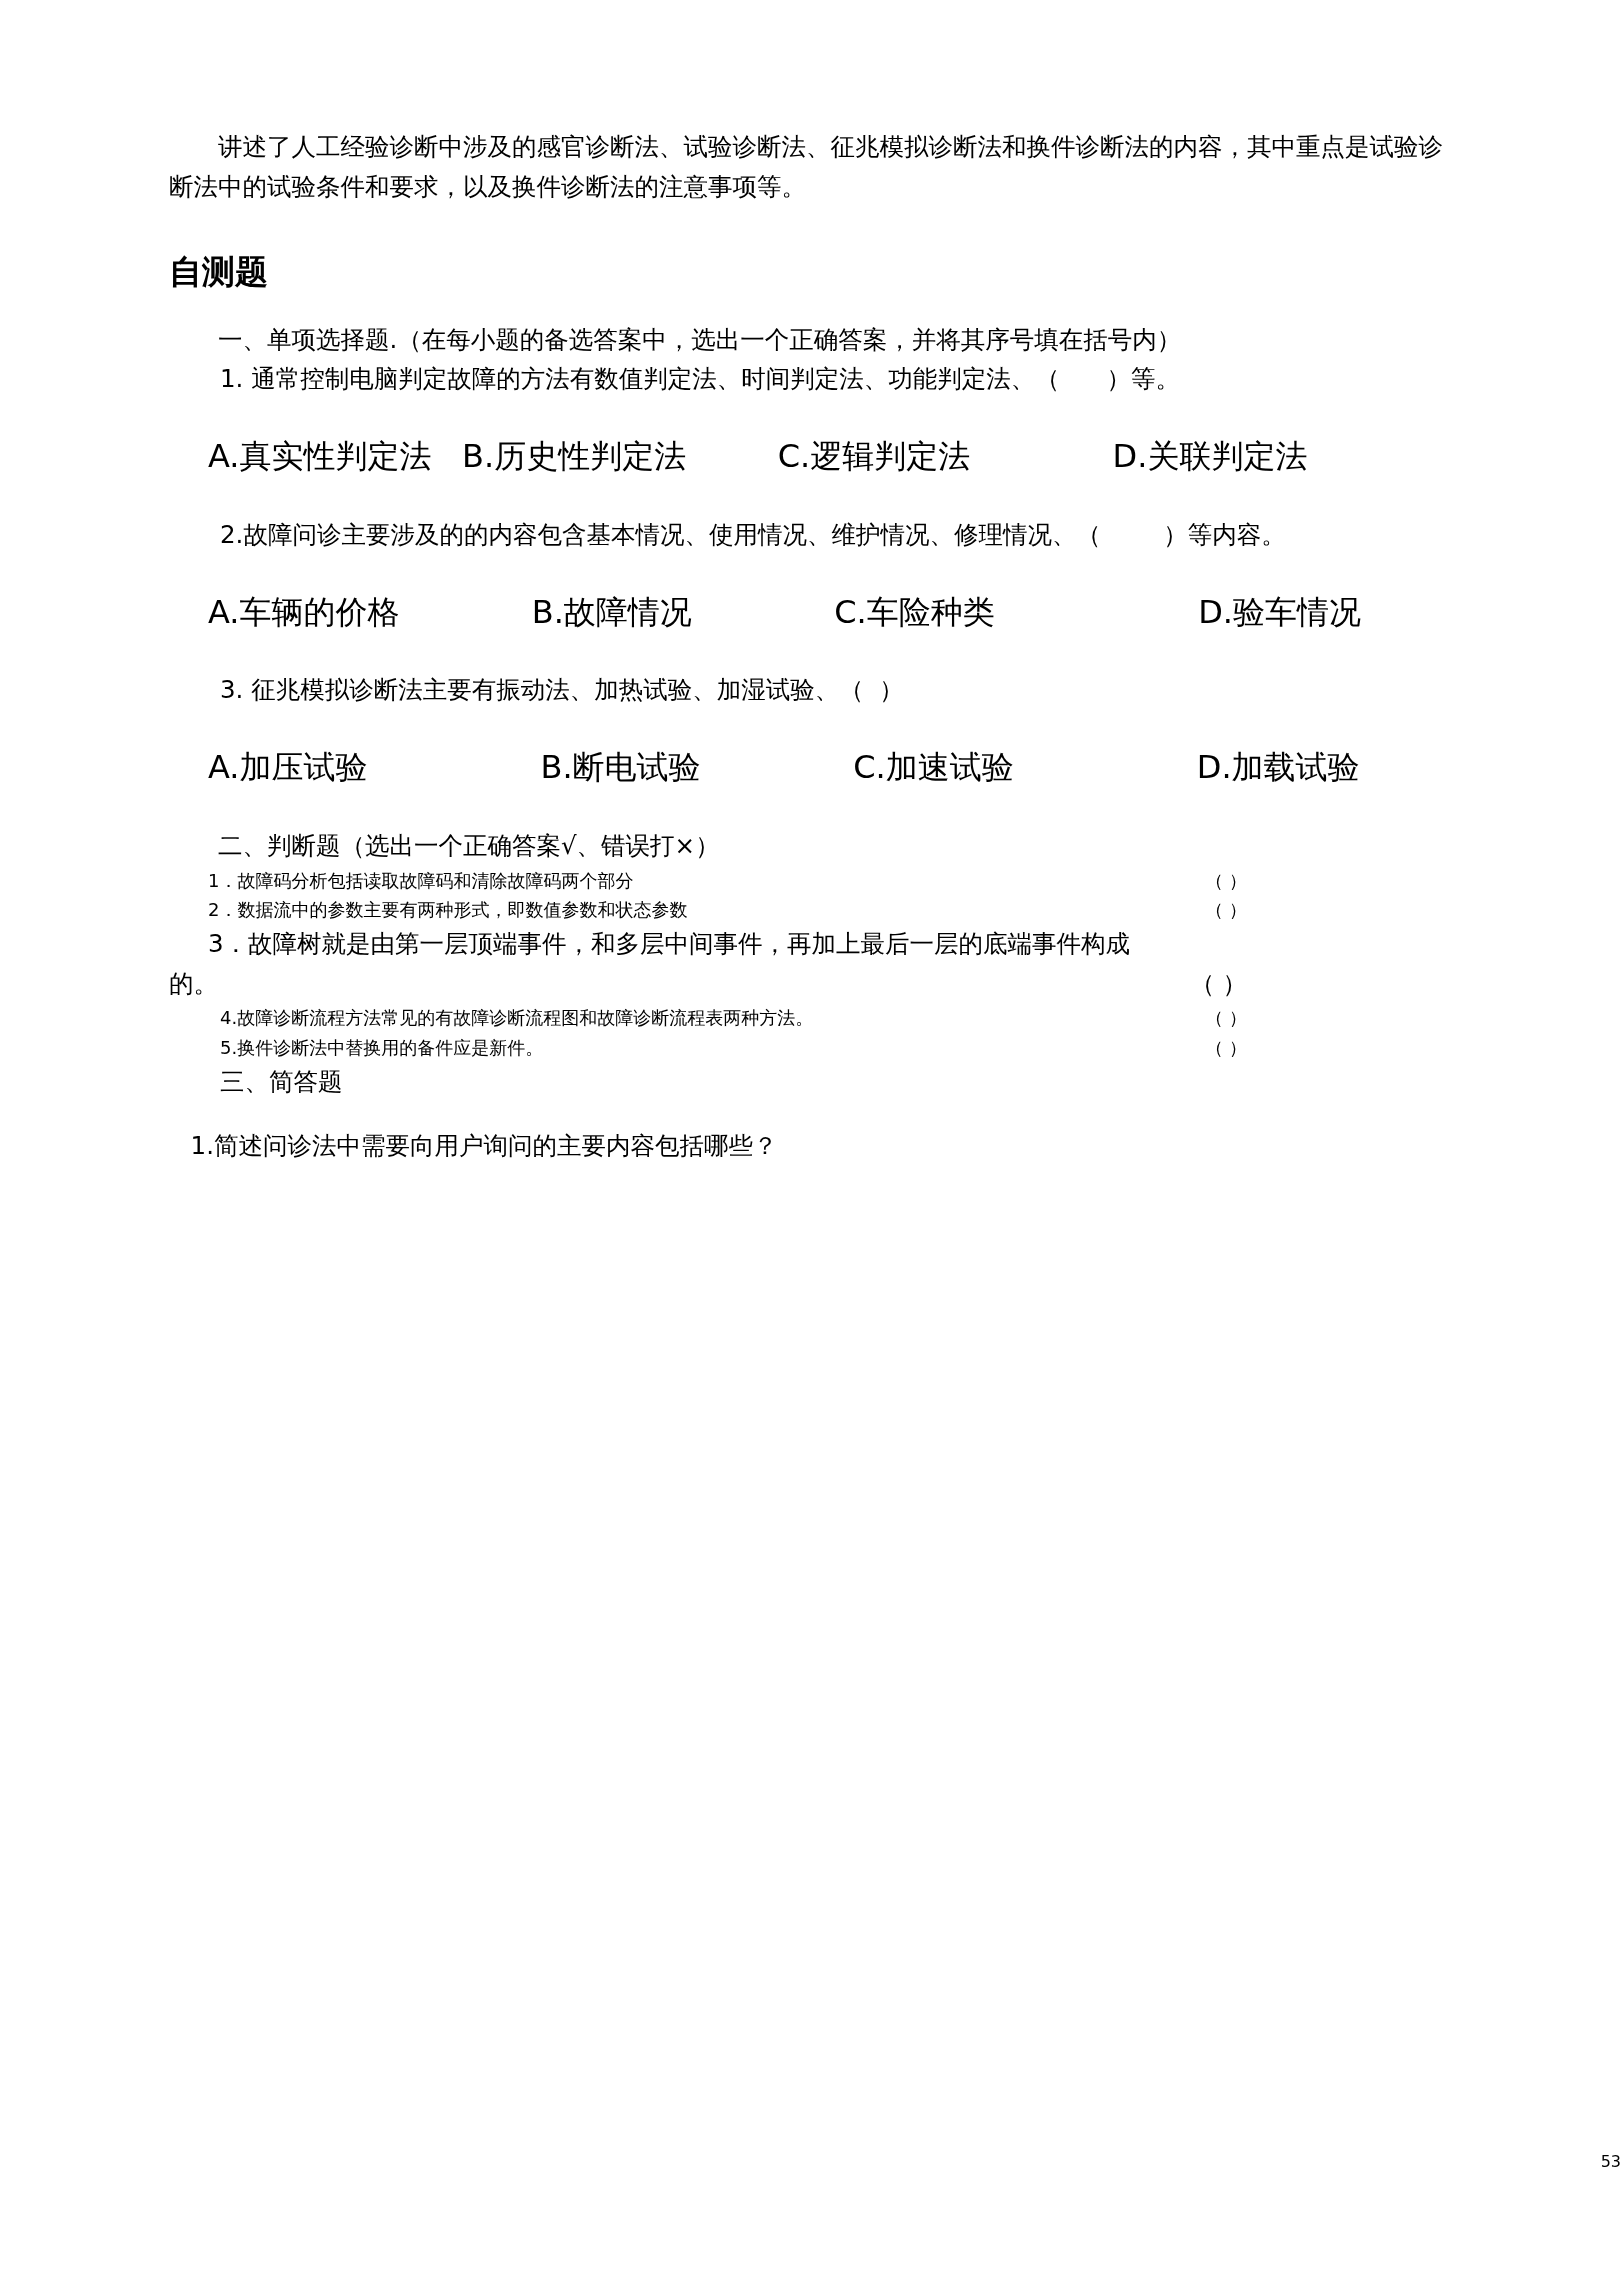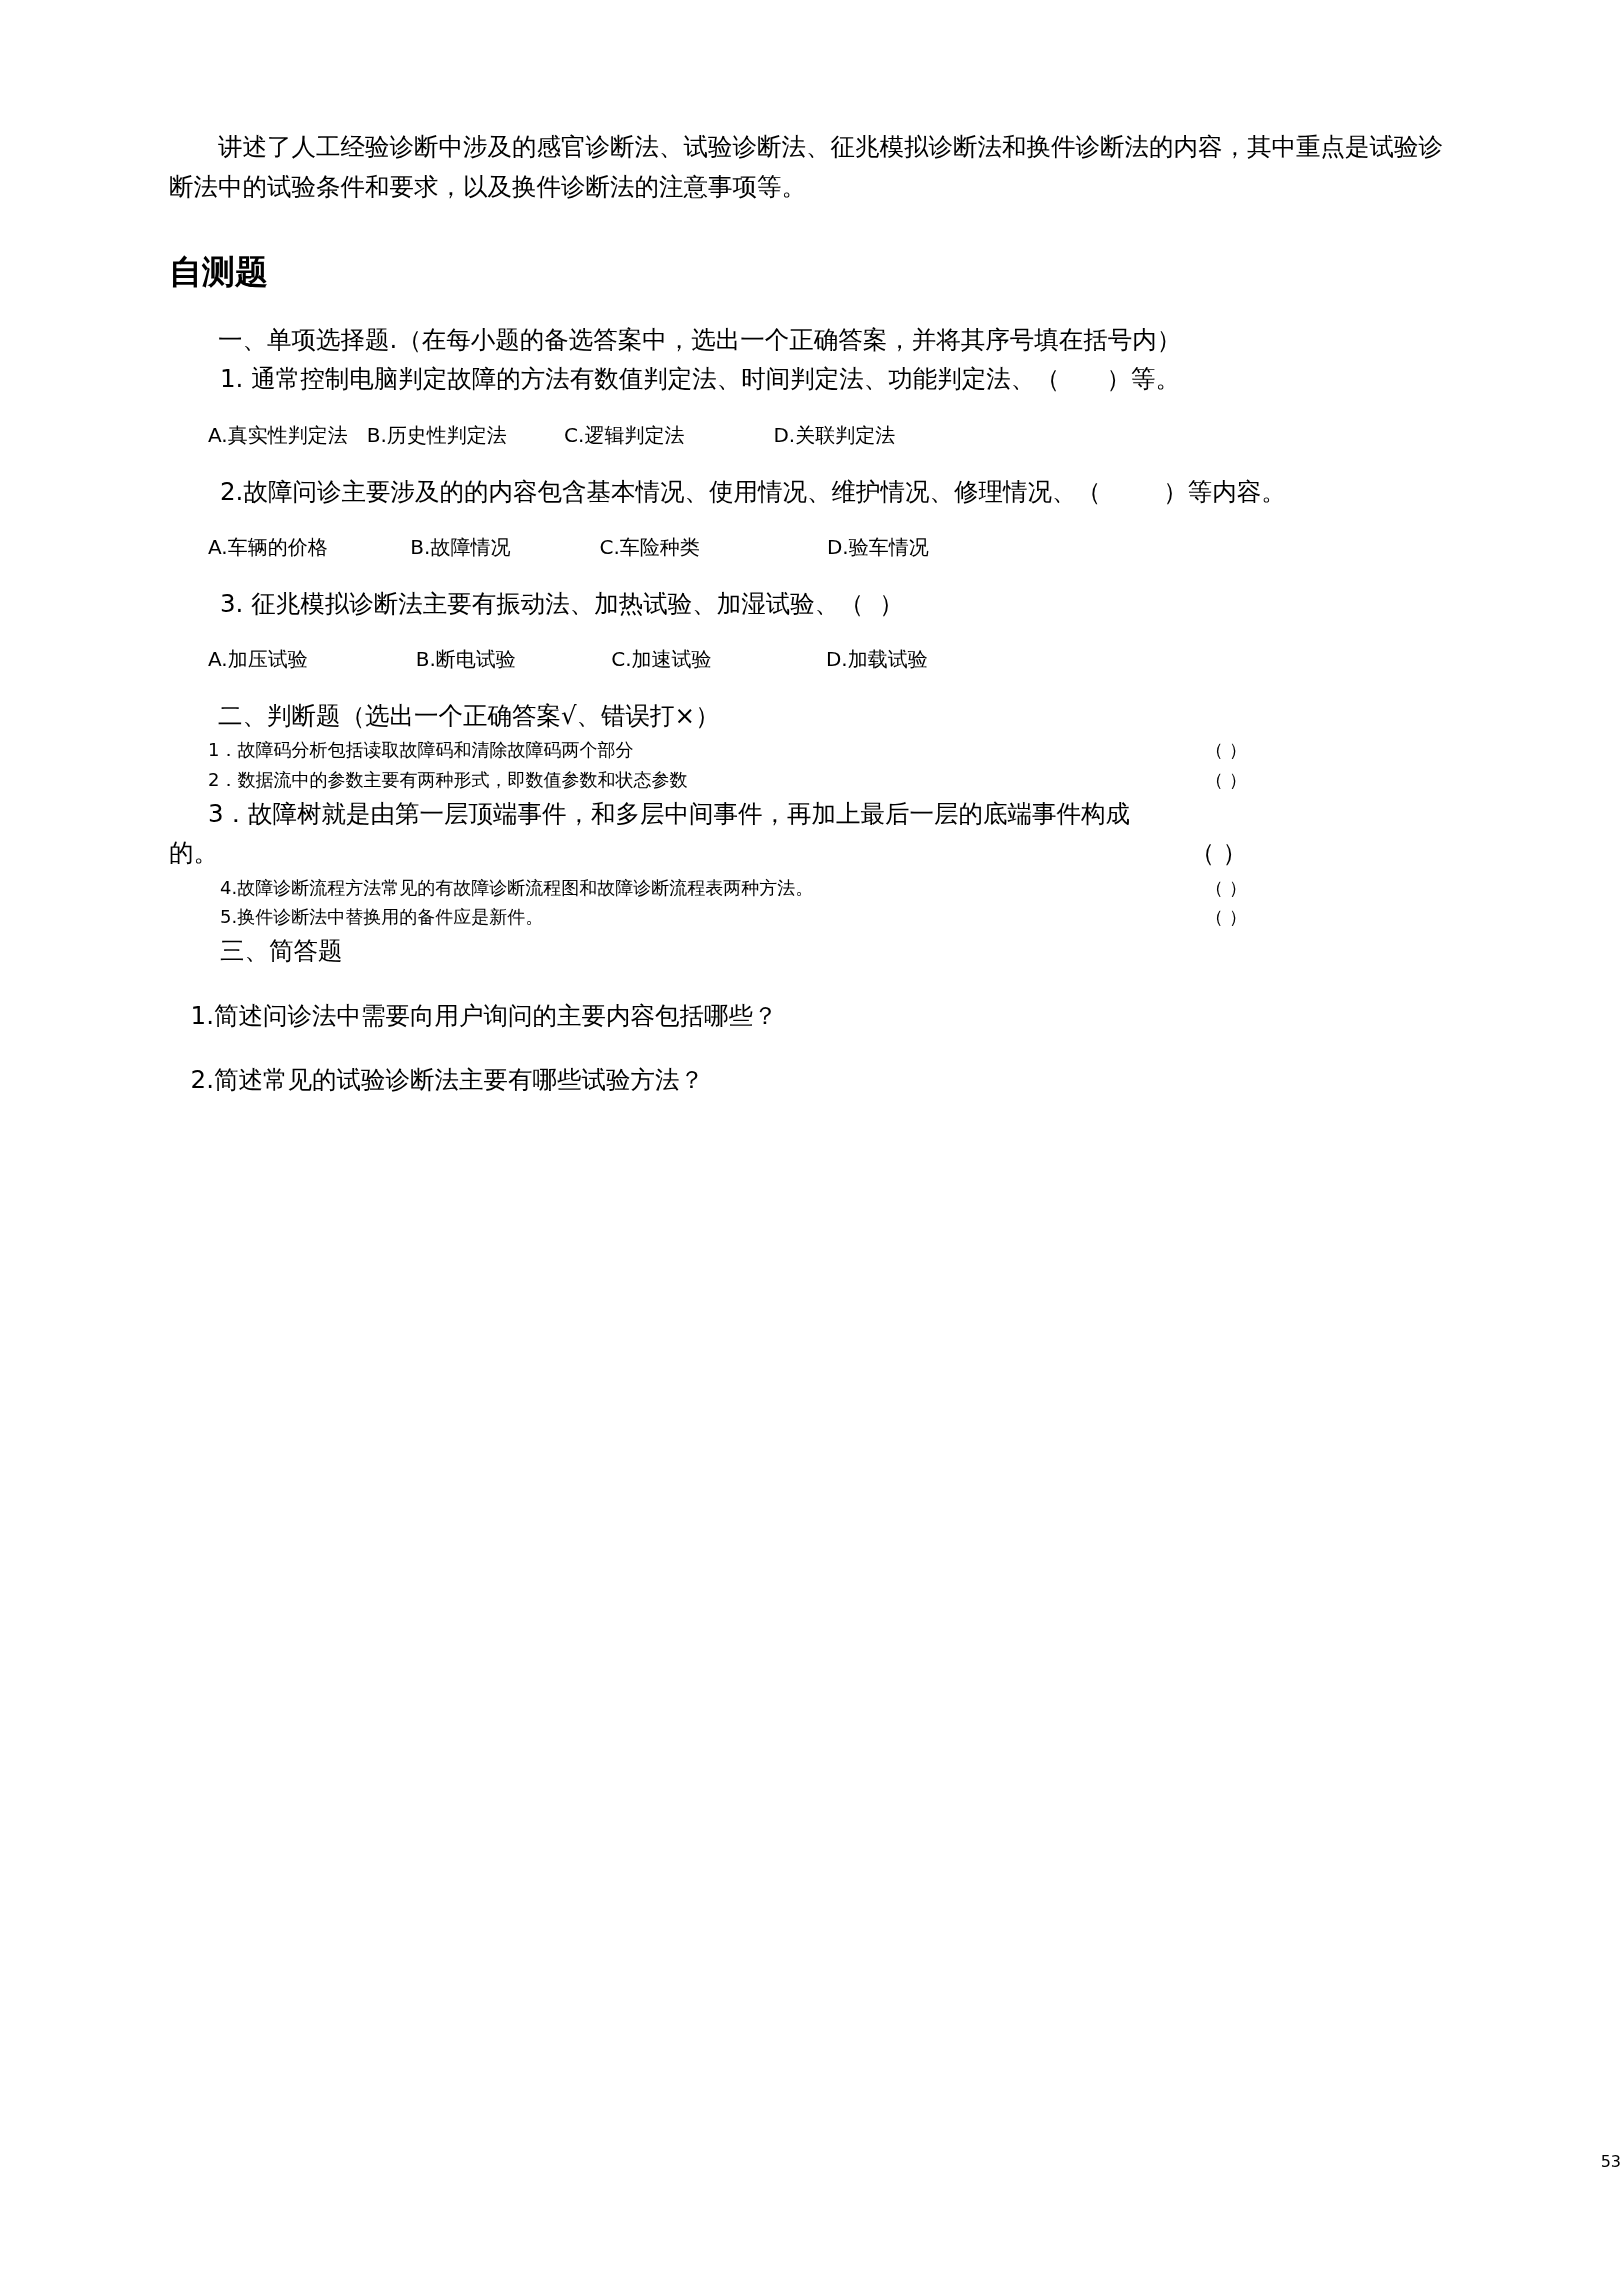--- a/index.html
+++ b/index.html
@@ -38,21 +38,21 @@
     line-height: 1.3;
   }
   .qline {
     font-size: 24.5px;
     line-height: 1.62;
     margin: 0;
     white-space: pre-wrap;
   }
   .qline.ind2 { padding-left: 51px; }
   .opts {
-    font-size: 20px;
+    font-size: 32px;
     line-height: 1.62;
     padding-left: 39px;
     display: block;
     white-space: pre;
   }
   .tfrow {
     font-size: 18px;
     line-height: 1.62;
     display: flex;
     padding-left: 39px;
@@ -137,19 +137,18 @@
     </div>
 
     <div class="tfrow" style="padding-left:51px;">
       <span class="txt">5.换件诊断法中替换用的备件应是新件。</span>
       <span class="spacer"></span>
       <span class="mark" style="padding-right:196px;">（    ）</span>
     </div>
 
     <p class="qline ind2">三、简答题</p>
     <p class="simple">1.简述问诊法中需要向用户询问的主要内容包括哪些？</p>
-    <p class="simple">2.简述常见的试验诊断法主要有哪些试验方法？</p>
 
   </div>
 
   <div class="pagenum">53</div>
 </div>
 
 
 </body></html>

